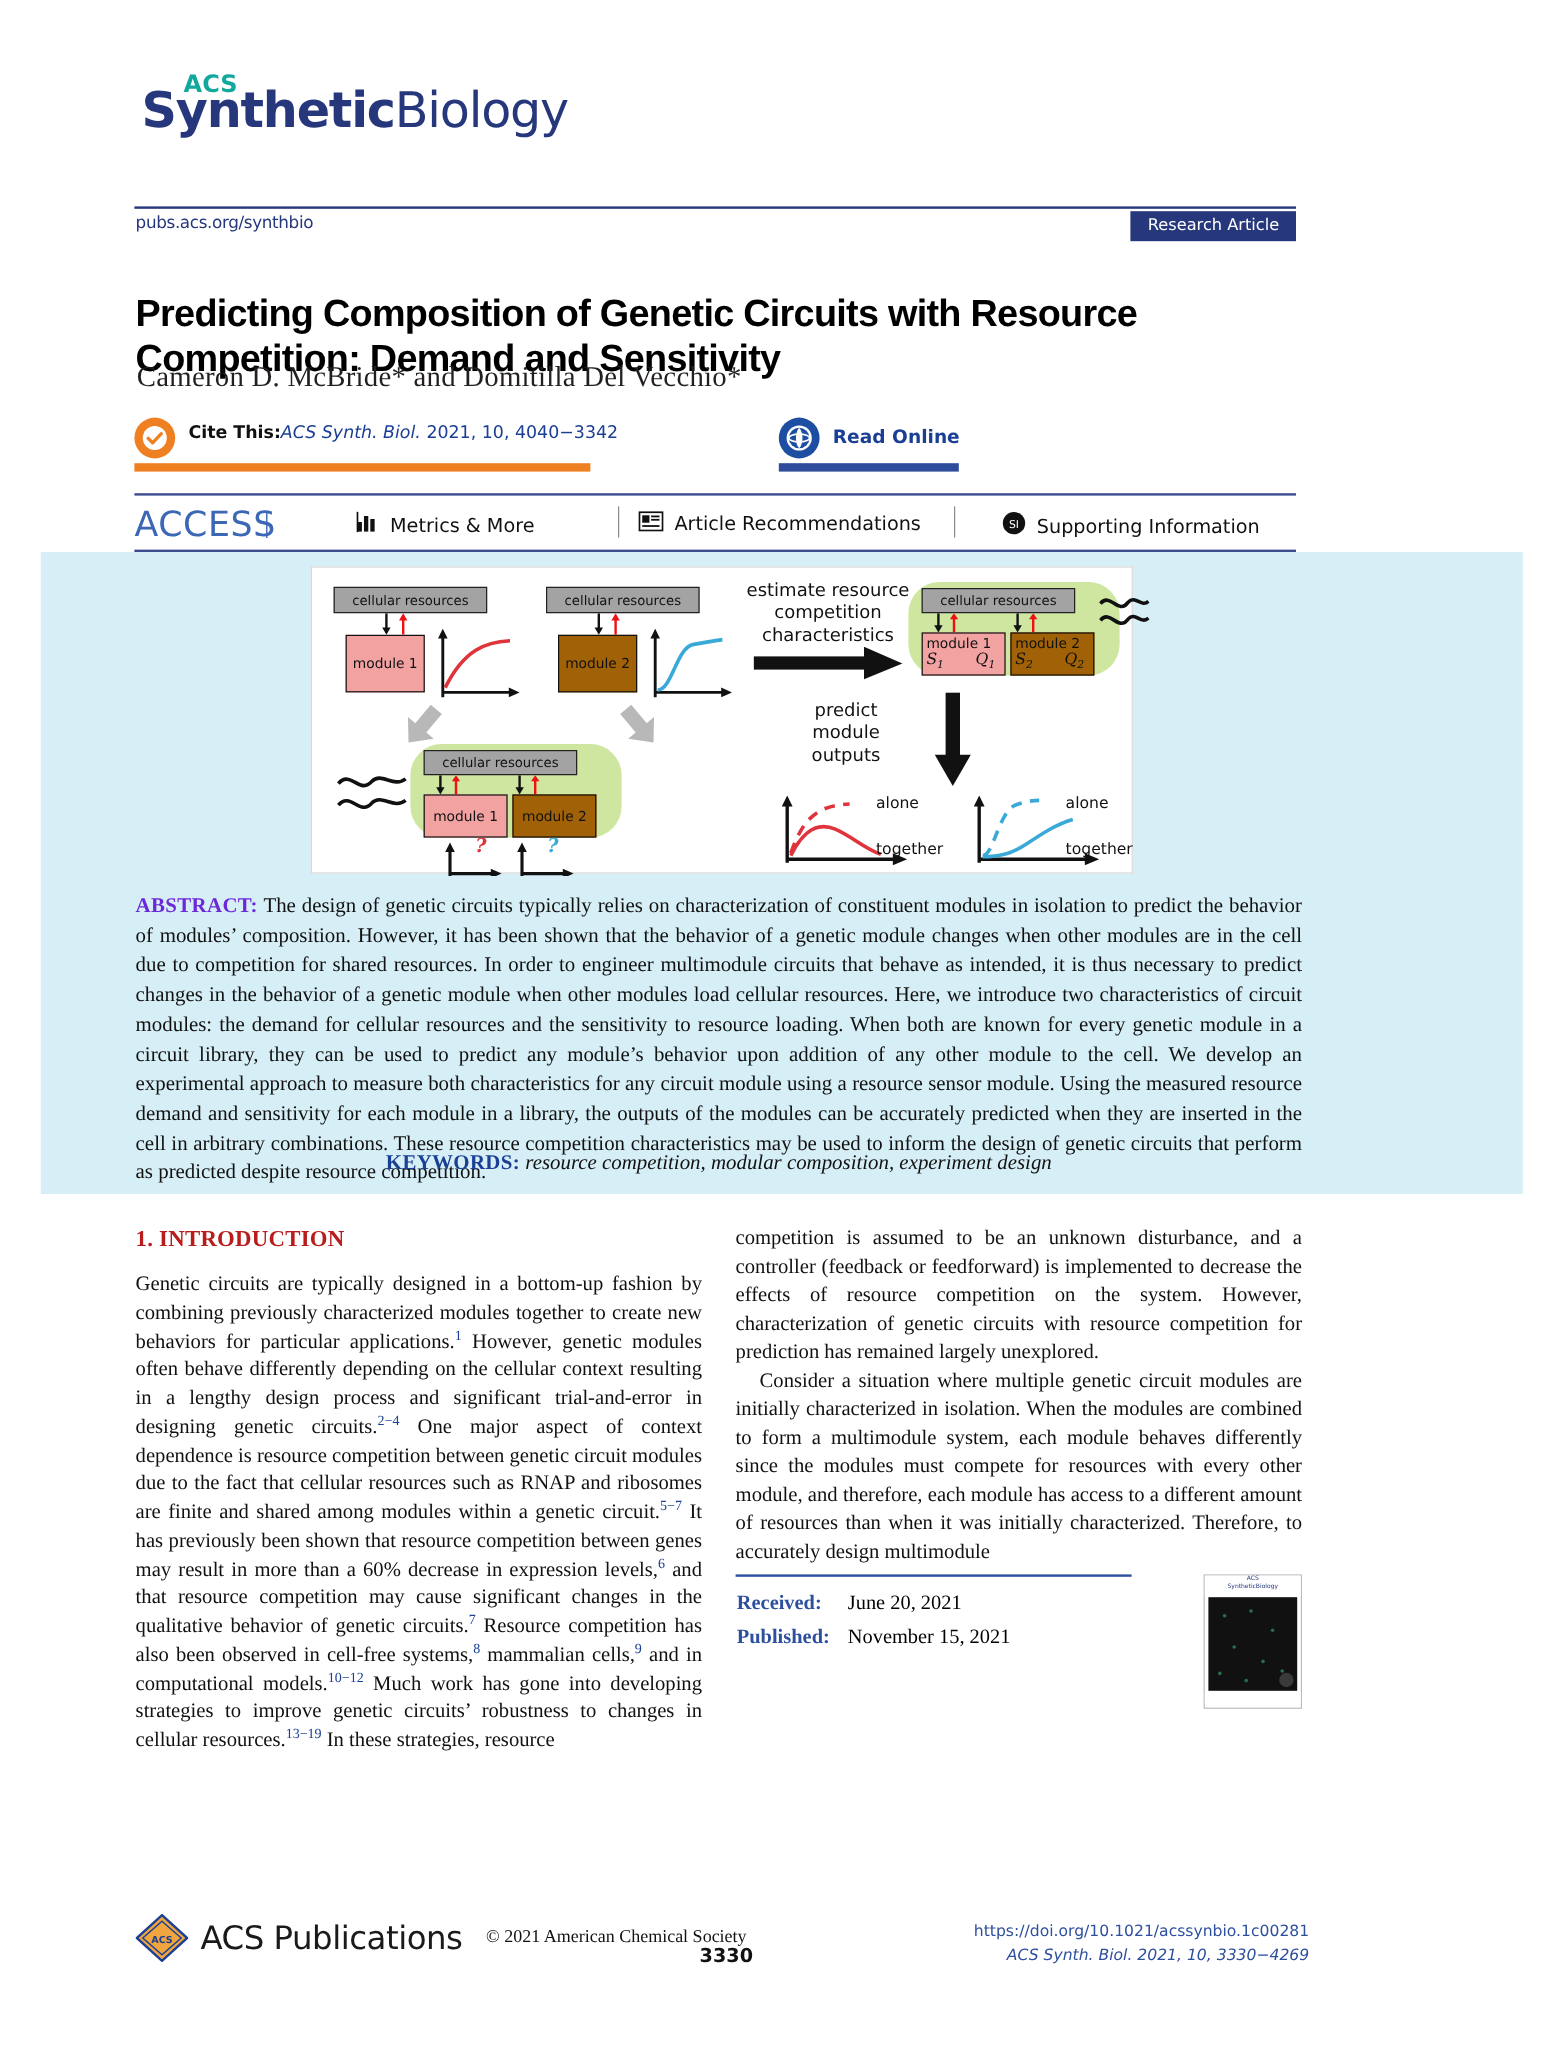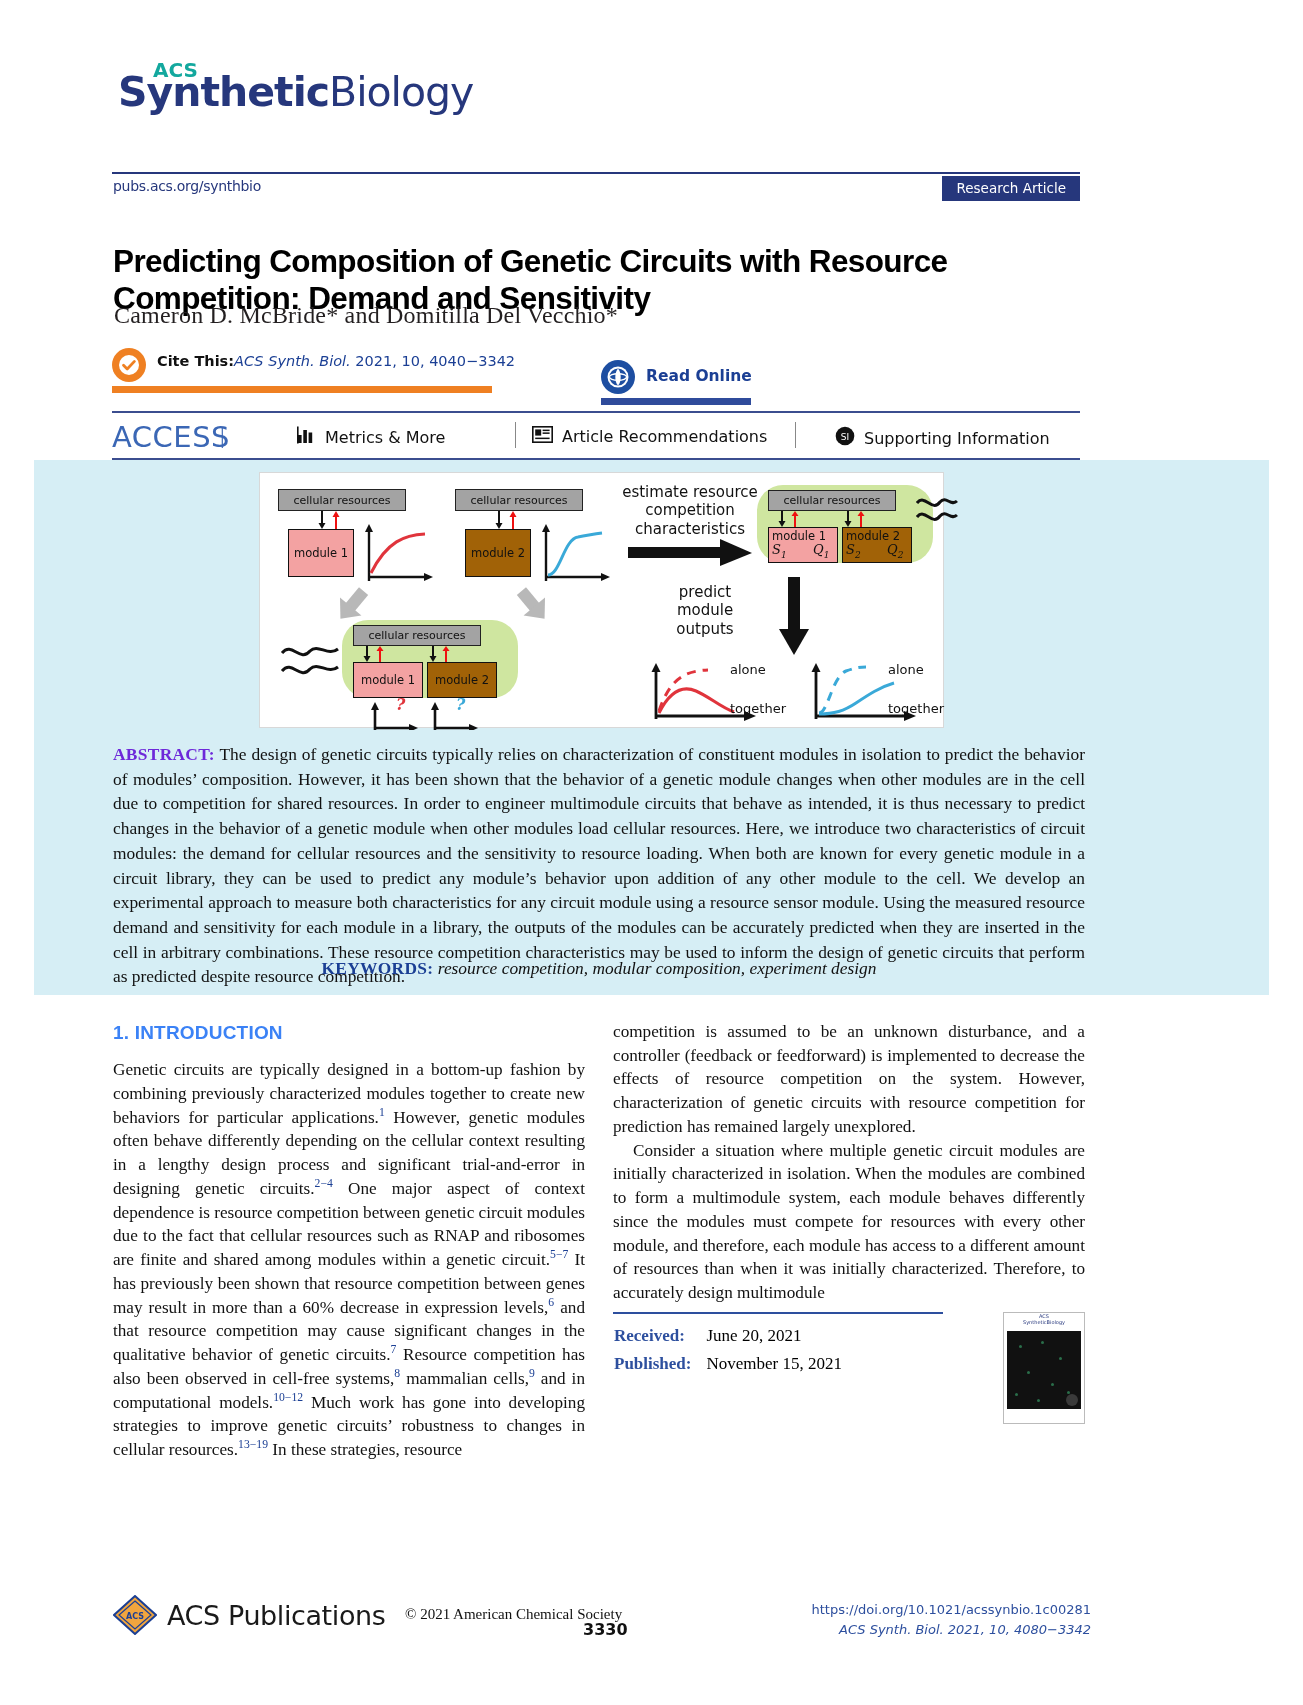--- a/index.html
+++ b/index.html
@@ -40,21 +40,21 @@
   .cite-badge { position:absolute; left:0; top:0; width:34px; height:34px; border-radius:50%;
       background:#ef8022; display:flex; align-items:center; justify-content:center; }
   .cite-badge svg { display:block; }
   .cite-underline { position:absolute; left:0; top:38px; width:380px; height:7px; background:#ef8022; }
   .cite-text { position:absolute; left:45px; top:5px; white-space:nowrap;
       font-family:"DejaVu Sans", sans-serif; font-size:14.5px; color:#111; }
   .cite-text b { font-weight:bold; }
   .cite-text i { font-style:italic; color:#1b3f94; }
   .cite-text .cit-rest { color:#1b3f94; }
 
-  .read-wrap { position:absolute; left:601px; top:348px;margin-top:12px; }
+  .read-wrap { position:absolute; left:649px; top:348px; }
   .read-box { position:relative; width:150px; height:44px; }
   .read-badge { position:absolute; left:0; top:0; width:34px; height:34px; border-radius:50%;
       background:#1d4ea1; display:flex; align-items:center; justify-content:center; }
   .read-underline { position:absolute; left:0; top:38px; width:150px; height:7px; background:#2f4b9b; }
   .read-text { position:absolute; left:45px; top:7px; white-space:nowrap;
       font-family:"DejaVu Sans", sans-serif; font-size:15.5px; font-weight:bold; color:#1b3f94; }
 
   
   .rule-access { position:absolute; left:112px; top:411px; width:968px; height:2px; background:#3b4d8f; }
   .access-row { position:absolute; left:112px; top:418px; width:968px; height:40px; }
@@ -73,22 +73,22 @@
       font-size:17.4px; line-height:1.42; text-align:justify; color:#111; }
   .abstract .lab { color:#6d28d9; font-weight:bold; font-family:"Liberation Serif", serif; letter-spacing:0.3px;}
   .keywords { position:absolute; left:113px; top:958px; width:972px; font-size:17.4px; color:#111;text-align:center; }
   .keywords .lab { color:#1b3f94; font-weight:bold; letter-spacing:0.3px; }
   .keywords .kw { font-style:italic; }
 
   
   .col { position:absolute; width:472px; font-size:17.2px; line-height:1.38; text-align:justify; color:#111;}
   .col-l { left:113px; top:1020px; }
   .col-r { left:613px; top:1020px; }
-  .sec-head { font-family:Liberation Sans, sans-serif; font-size:19px; font-weight:bold;
-      color:#3b82f6; letter-spacing:0.2px; margin:0 0 12px 0; }
+  .sec-head { font-family:Liberation Serif, serif; font-size:19px; font-weight:bold;
+      color:#b91c1c; letter-spacing:0.2px; margin:0 0 12px 0; }
   .col p { margin:0 0 0 0; text-indent:0; }
   .col p + p { text-indent:20px; }
   sup { font-size:0.68em; vertical-align:super; line-height:0; color:#1b3f94; }
 
   
   .recv-rule { position:absolute; left:613px; top:1312px; width:330px; height:2px; background:#2d4f9e; }
   .recv { position:absolute; left:613px; top:1322px; font-size:17px; line-height:1.5; }
   .recv .lab { color:#2d4f9e; font-weight:bold; }
   .recv td.lab { padding-right:14px; }
   .recv table { border-collapse:collapse; }
@@ -441,16 +441,16 @@
       <polygon points="22,1 43,20 22,39 1,20" fill="#f0a53e" stroke="#1b3f94" stroke-width="2"></polygon>
       <polygon points="22,6 38,20 22,34 6,20" fill="#f0a53e" stroke="#1b3f94" stroke-width="1.2"></polygon>
       <text x="22" y="24" font-family="DejaVu Sans, sans-serif" font-size="8" font-weight="bold" fill="#1b3f94" text-anchor="middle">ACS</text>
     </svg>
     <span class="acs-pub-text">ACS Publications</span>
   </div>
   <div class="copyright">© 2021 American Chemical Society</div>
   <div class="pagenum">3330</div>
   <div class="doi">
     <div>https://doi.org/10.1021/acssynbio.1c00281</div>
-    <div class="ital">ACS Synth. Biol. 2021, 10, 4080−3342</div>
+    <div class="ital">ACS Synth. Biol. 2021, 10, 3330−4269</div>
   </div>
 
 </div>
 
 </body></html>

